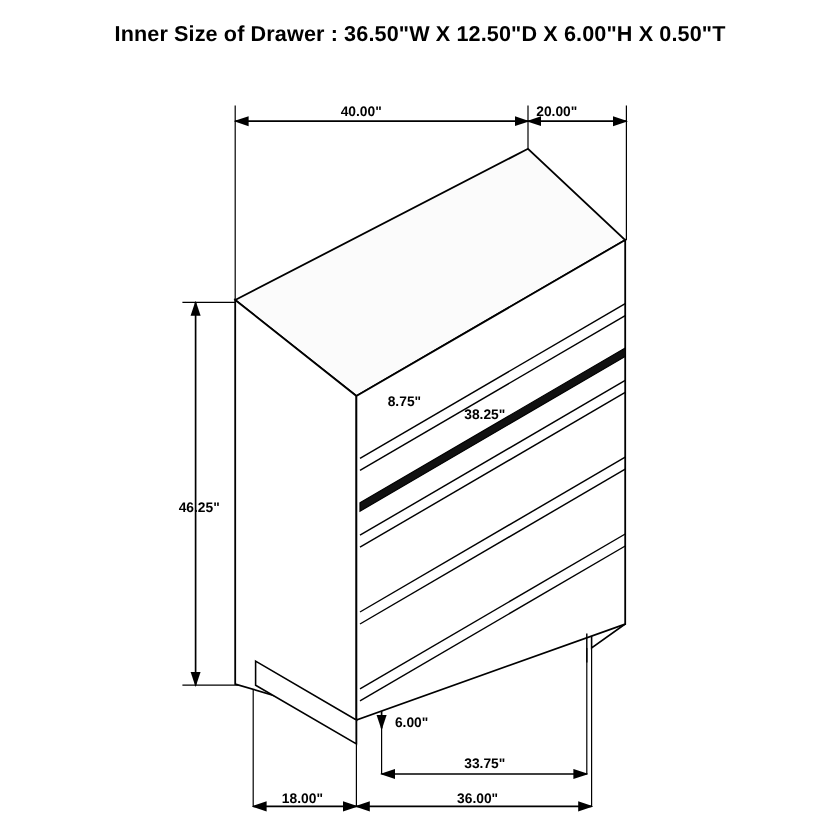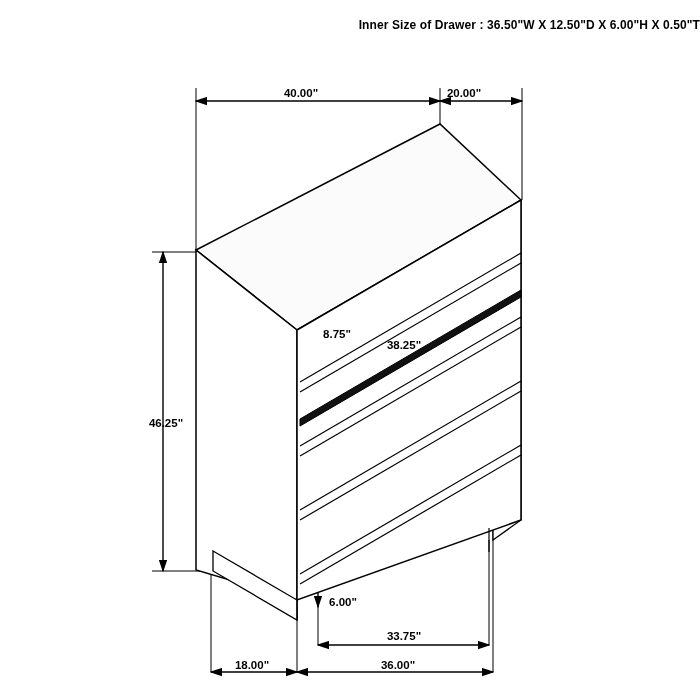--- a/index.html
+++ b/index.html
@@ -16,22 +16,22 @@
   #stage {
     position: relative;
     width: 700px;
     height: 700px;
   }
   #title {
     position: absolute;
     top: 18px;
     left: 0;
     width: 700px;
-    text-align: right;
-    font-size: 12px;
+    text-align: center;
+    font-size: 18px;
     font-weight: bold;
     color: #000000;
     letter-spacing: 0.1px;
   }
   svg.diagram {
     position: absolute;
     top: 0;
     left: 0;
     width: 700px;
     height: 700px;

